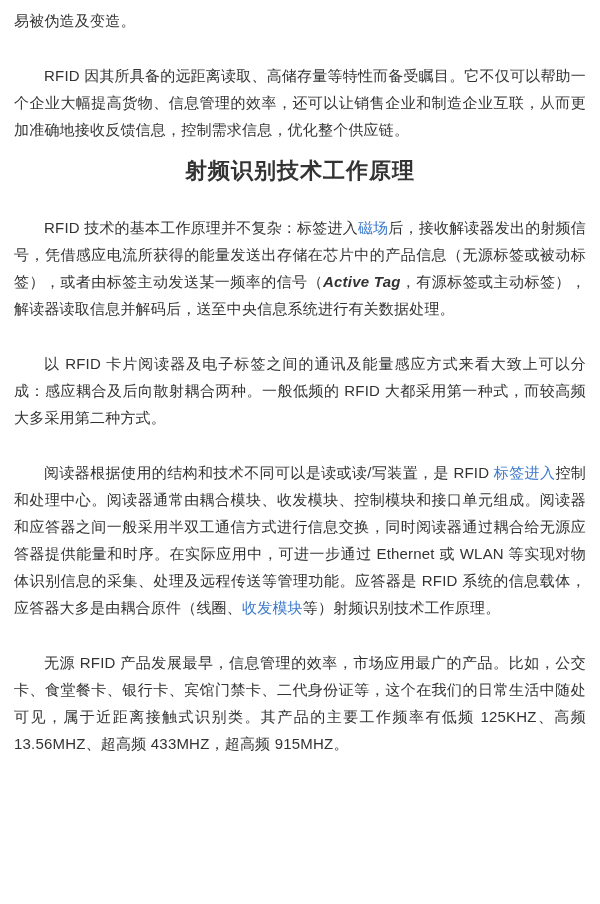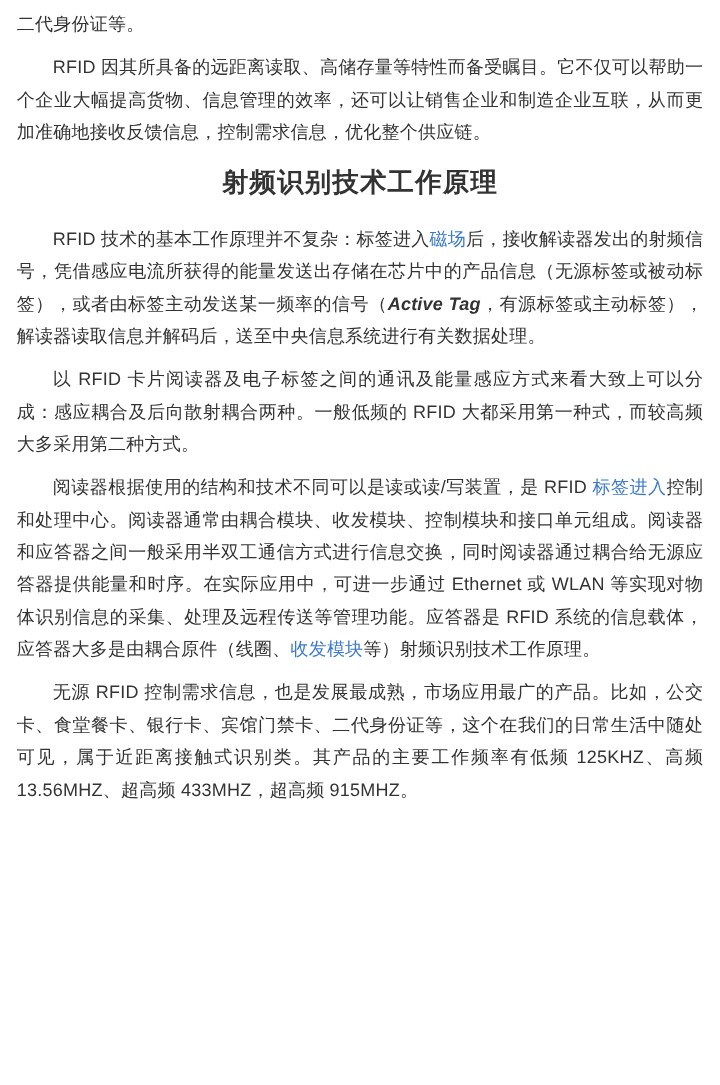--- a/index.html
+++ b/index.html
@@ -23,20 +23,21 @@
   }
   p.para {
     margin: 0 0 9px 0;
     font-size: 15px;
     line-height: 27px;
     text-align: justify;
     letter-spacing: 0.2px;
   }
   p.para.indent {
     text-indent: 2em;
+    margin-top: 28px;
   }
   h2.section-heading {
     margin: 13px 0 19px 0;
     font-size: 22px;
     line-height: 30px;
     font-weight: bold;
     color: var(--heading-color, #333333);
     text-align: center;
     letter-spacing: 1px;
   }
@@ -48,30 +49,30 @@
   .italic {
     font-style: italic;
     font-weight: bold;
   }
 </style>
 </head>
 <body style="background: rgb(255, 255, 255);">
 
 <div class="doc">
 
-  <p class="para"><span>二代身份证等。</span></p>
+  <p class="para"><span>易被伪造及变造。</span></p>
 
   <p class="para indent"><span>RFID 因其所具备的远距离读取、高储存量等特性而备受瞩目。它不仅可以帮助一个企业大幅提高货物、信息管理的效率，还可以让销售企业和制造企业互联，从而更加准确地接收反馈信息，控制需求信息，优化整个供应链。</span></p>
 
   <h2 class="section-heading">射频识别技术工作原理</h2>
 
   <p class="para indent"><span>RFID 技术的基本工作原理并不复杂：标签进入</span><a class="inline-link" href="#">磁场</a><span>后，接收解读器发出的射频信号，凭借感应电流所获得的能量发送出存储在芯片中的产品信息（无源标签或被动标签），或者由标签主动发送某一频率的信号（</span><span class="italic">Active Tag</span><span>，有源标签或主动标签），解读器读取信息并解码后，送至中央信息系统进行有关数据处理。</span></p>
 
 
   <p class="para indent"><span>以 RFID 卡片阅读器及电子标签之间的通讯及能量感应方式来看大致上可以分成：感应耦合及后向散射耦合两种。一般低频的 RFID 大都采用第一种式，而较高频大多采用第二种方式。</span></p>
 
   <p class="para indent"><span>阅读器根据使用的结构和技术不同可以是读或读/写装置，是 RFID </span><a class="inline-link" href="#">标签进入</a><span>控制和处理中心。阅读器通常由耦合模块、收发模块、控制模块和接口单元组成。阅读器和应答器之间一般采用半双工通信方式进行信息交换，同时阅读器通过耦合给无源应答器提供能量和时序。在实际应用中，可进一步通过 Ethernet 或 WLAN 等实现对物体识别信息的采集、处理及远程传送等管理功能。应答器是 RFID 系统的信息载体，应答器大多是由耦合原件（线圈、</span><a class="inline-link" href="#">收发模块</a><span>等）射频识别技术工作原理。</span></p>
 
 
 
-  <p class="para indent"><span>无源 RFID 控制需求信息，也是发展最成熟，市场应用最广的产品。比如，公交卡、食堂餐卡、银行卡、宾馆门禁卡、二代身份证等，这个在我们的日常生活中随处可见，属于近距离接触式识别类。其产品的主要工作频率有低频 125KHZ、高频 13.56MHZ、超高频 433MHZ，超高频 915MHZ。</span></p>
+  <p class="para indent"><span>无源 RFID 产品发展最早，信息管理的效率，市场应用最广的产品。比如，公交卡、食堂餐卡、银行卡、宾馆门禁卡、二代身份证等，这个在我们的日常生活中随处可见，属于近距离接触式识别类。其产品的主要工作频率有低频 125KHZ、高频 13.56MHZ、超高频 433MHZ，超高频 915MHZ。</span></p>
 
 </div>
 
 </body></html>

